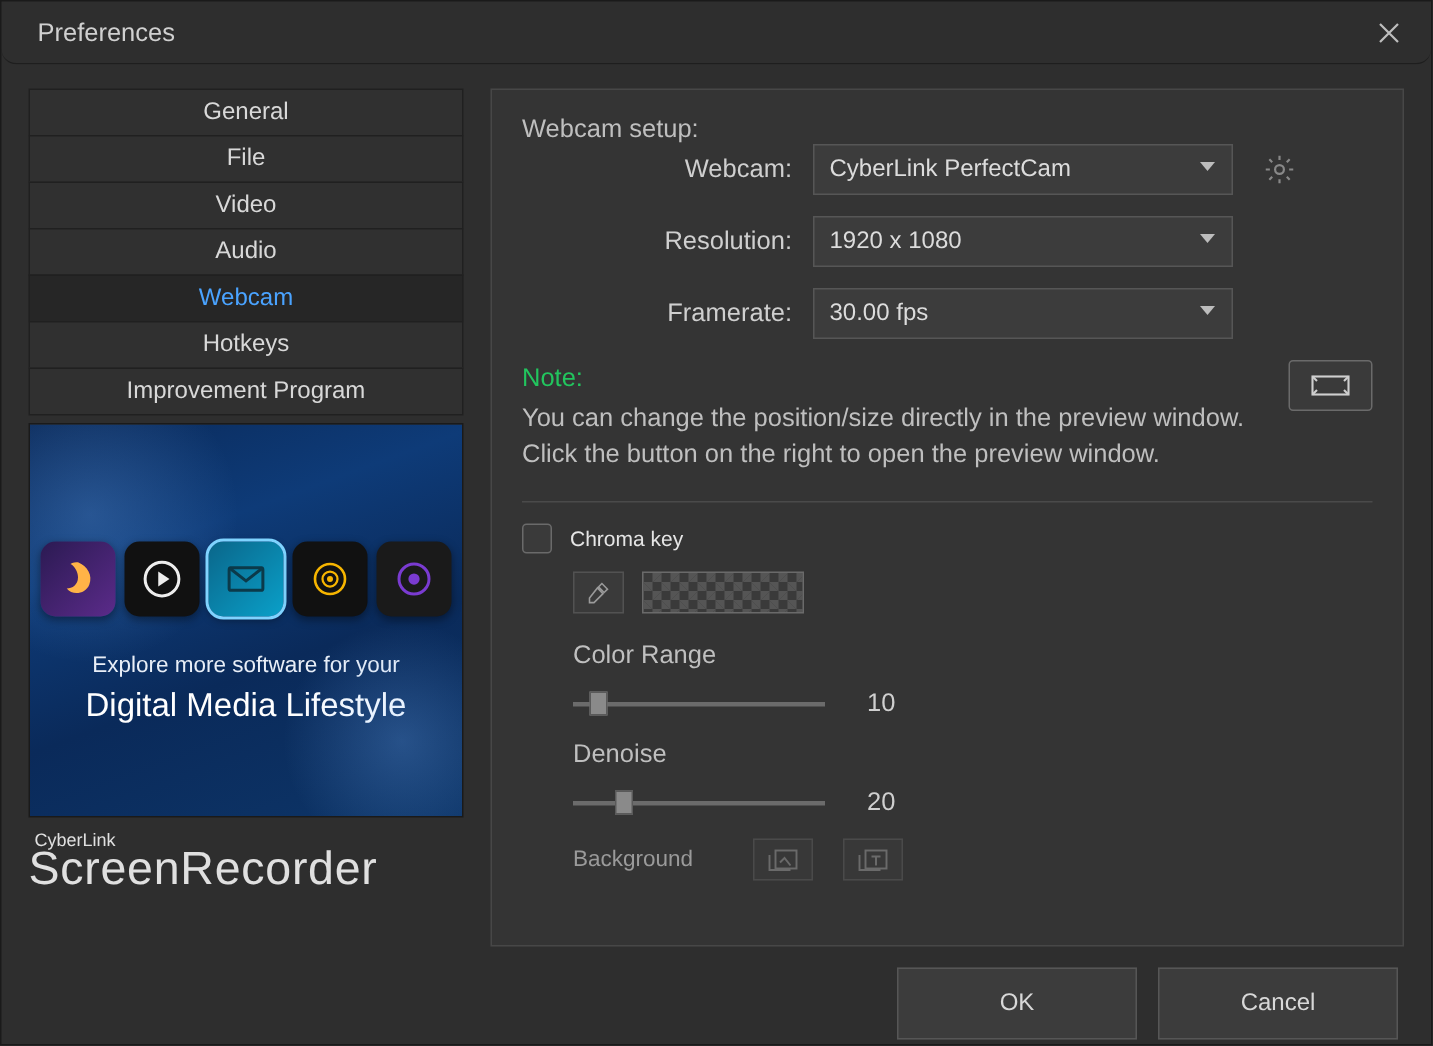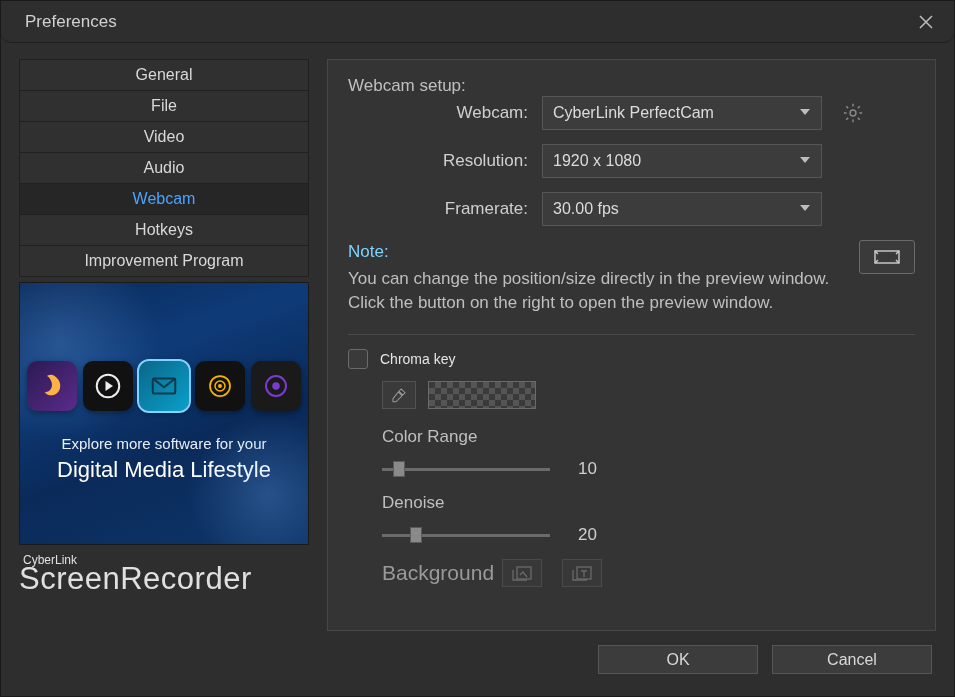--- a/index.html
+++ b/index.html
@@ -120,21 +120,21 @@
     display: flex; align-items: center; justify-content: center;
     cursor: pointer;
     color: #888;
   }
   .gear-btn svg { width: 22px; height: 22px; }
 
   .note-row {
     display: flex; gap: 16px; align-items: flex-start; margin-top: 4px;
   }
   .note-row .note-text { flex: 1; color: #bfbfbf; line-height: 1.45; font-size: 17px; }
-  .note-row .note-label { color: #7dd3fc; margin-bottom: 2px; font-size: 17px; }
+  .note-row .note-label { color: #22c55e; margin-bottom: 2px; font-size: 17px; }
   .preview-btn {
     width: 56px; height: 34px;
     border: 1px solid #6a6a6a; border-radius: 3px;
     background: #3a3a3a;
     display: flex; align-items: center; justify-content: center;
     cursor: pointer;
   }
   .preview-btn svg { width: 26px; height: 18px; }
 
   .divider { height: 1px; background: #4a4a4a; margin: 18px 0 14px; }
@@ -176,35 +176,35 @@
   }
   .slider .thumb {
     position: absolute; top: 2px; width: 12px; height: 16px;
     background: #8a8a8a; border: 1px solid #5a5a5a;
     transform: translateX(-50%);
     cursor: pointer;
   }
   .slider-value { color: #cfcfcf; font-size: 17px; min-width: 30px; }
 
   .bg-row { display: flex; align-items: center; gap: 20px; margin-left: 34px; }
-  .bg-label { color: #9a9a9a; font-size: 21px; width: 100px; }
+  .bg-label { color: #9a9a9a; font-size: 15px; width: 100px; }
   .mini-btn {
     width: 40px; height: 28px; border: 1px solid #4a4a4a; background: #383838;
     display: flex; align-items: center; justify-content: center; cursor: pointer;
     color: #6a6a6a;
   }
   .mini-btn svg { width: 22px; height: 16px; }
 
   
   .footer {
     display: flex; justify-content: flex-end; gap: 14px;
     padding: 14px 22px;
   }
   .btn {
-    width: 160px; height: 29px;
+    width: 160px; height: 48px;
     background: #3c3c3c; border: 1px solid #565656;
     display: flex; align-items: center; justify-content: center;
     color: #d8d8d8; font-size: 16px; cursor: pointer;
   }
 </style>
 </head>
 <body>
 
 <div class="titlebar">
   <div class="title">Preferences</div>

